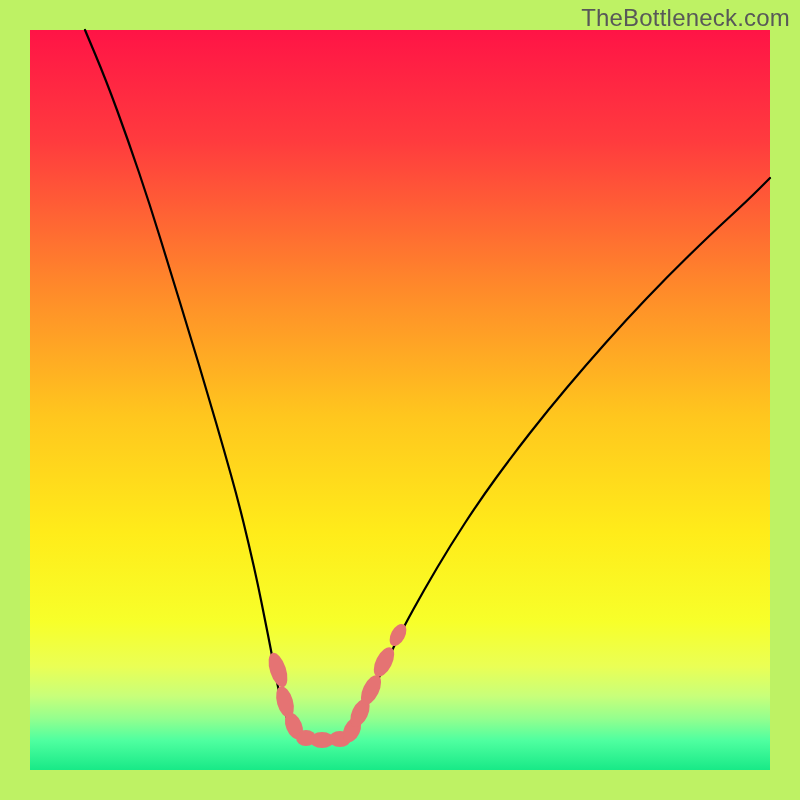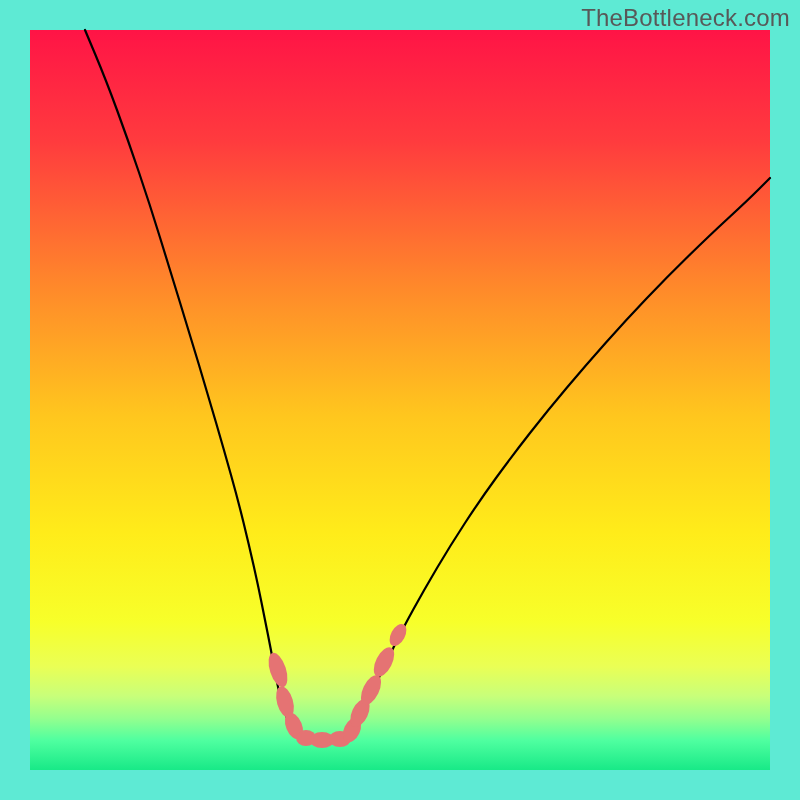--- a/index.html
+++ b/index.html
@@ -7,21 +7,21 @@
     padding: 0;
     width: 800px;
     height: 800px;
     background: #000;
     overflow: hidden;
   }
   .wrap {
     position: relative;
     width: 800px;
     height: 800px;
-    background: #5eead4;
+    background: #bef264;
   }
   .watermark {
     position: absolute;
     top: 4px;
     right: 10px;
     font-family: Arial, Helvetica, sans-serif;
     font-size: 24px;
     font-weight: 400;
     color: #585858;
     letter-spacing: 0.2px;

